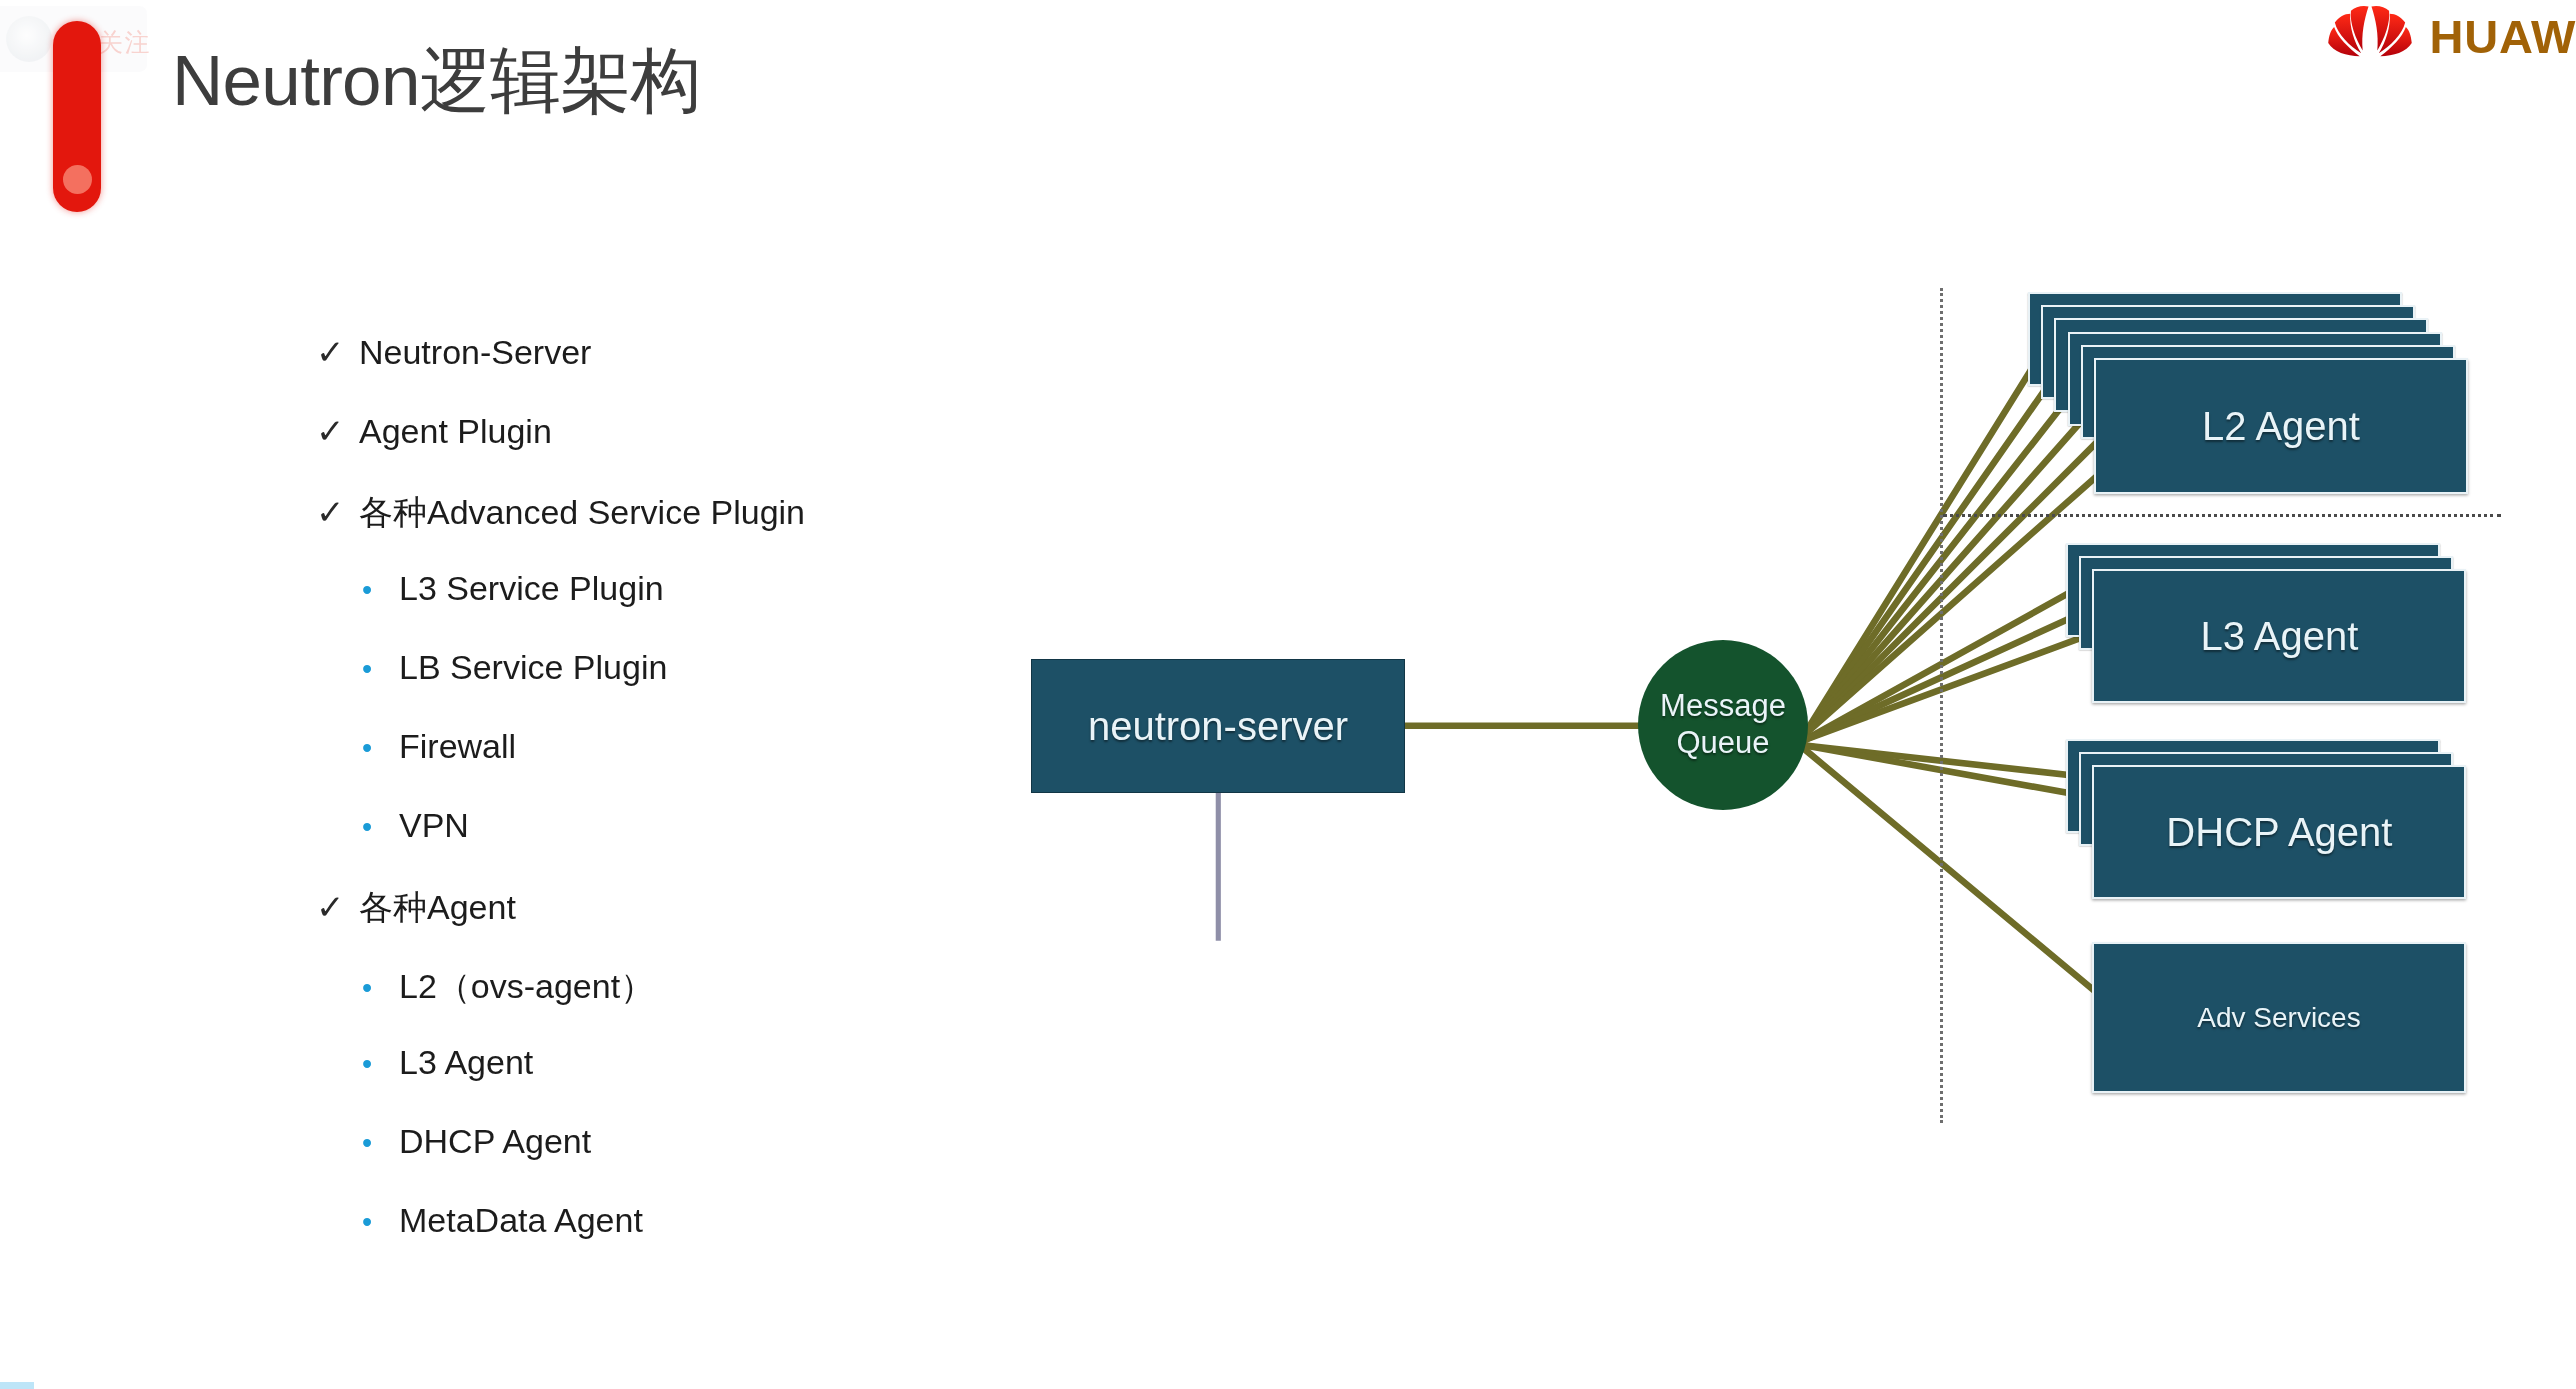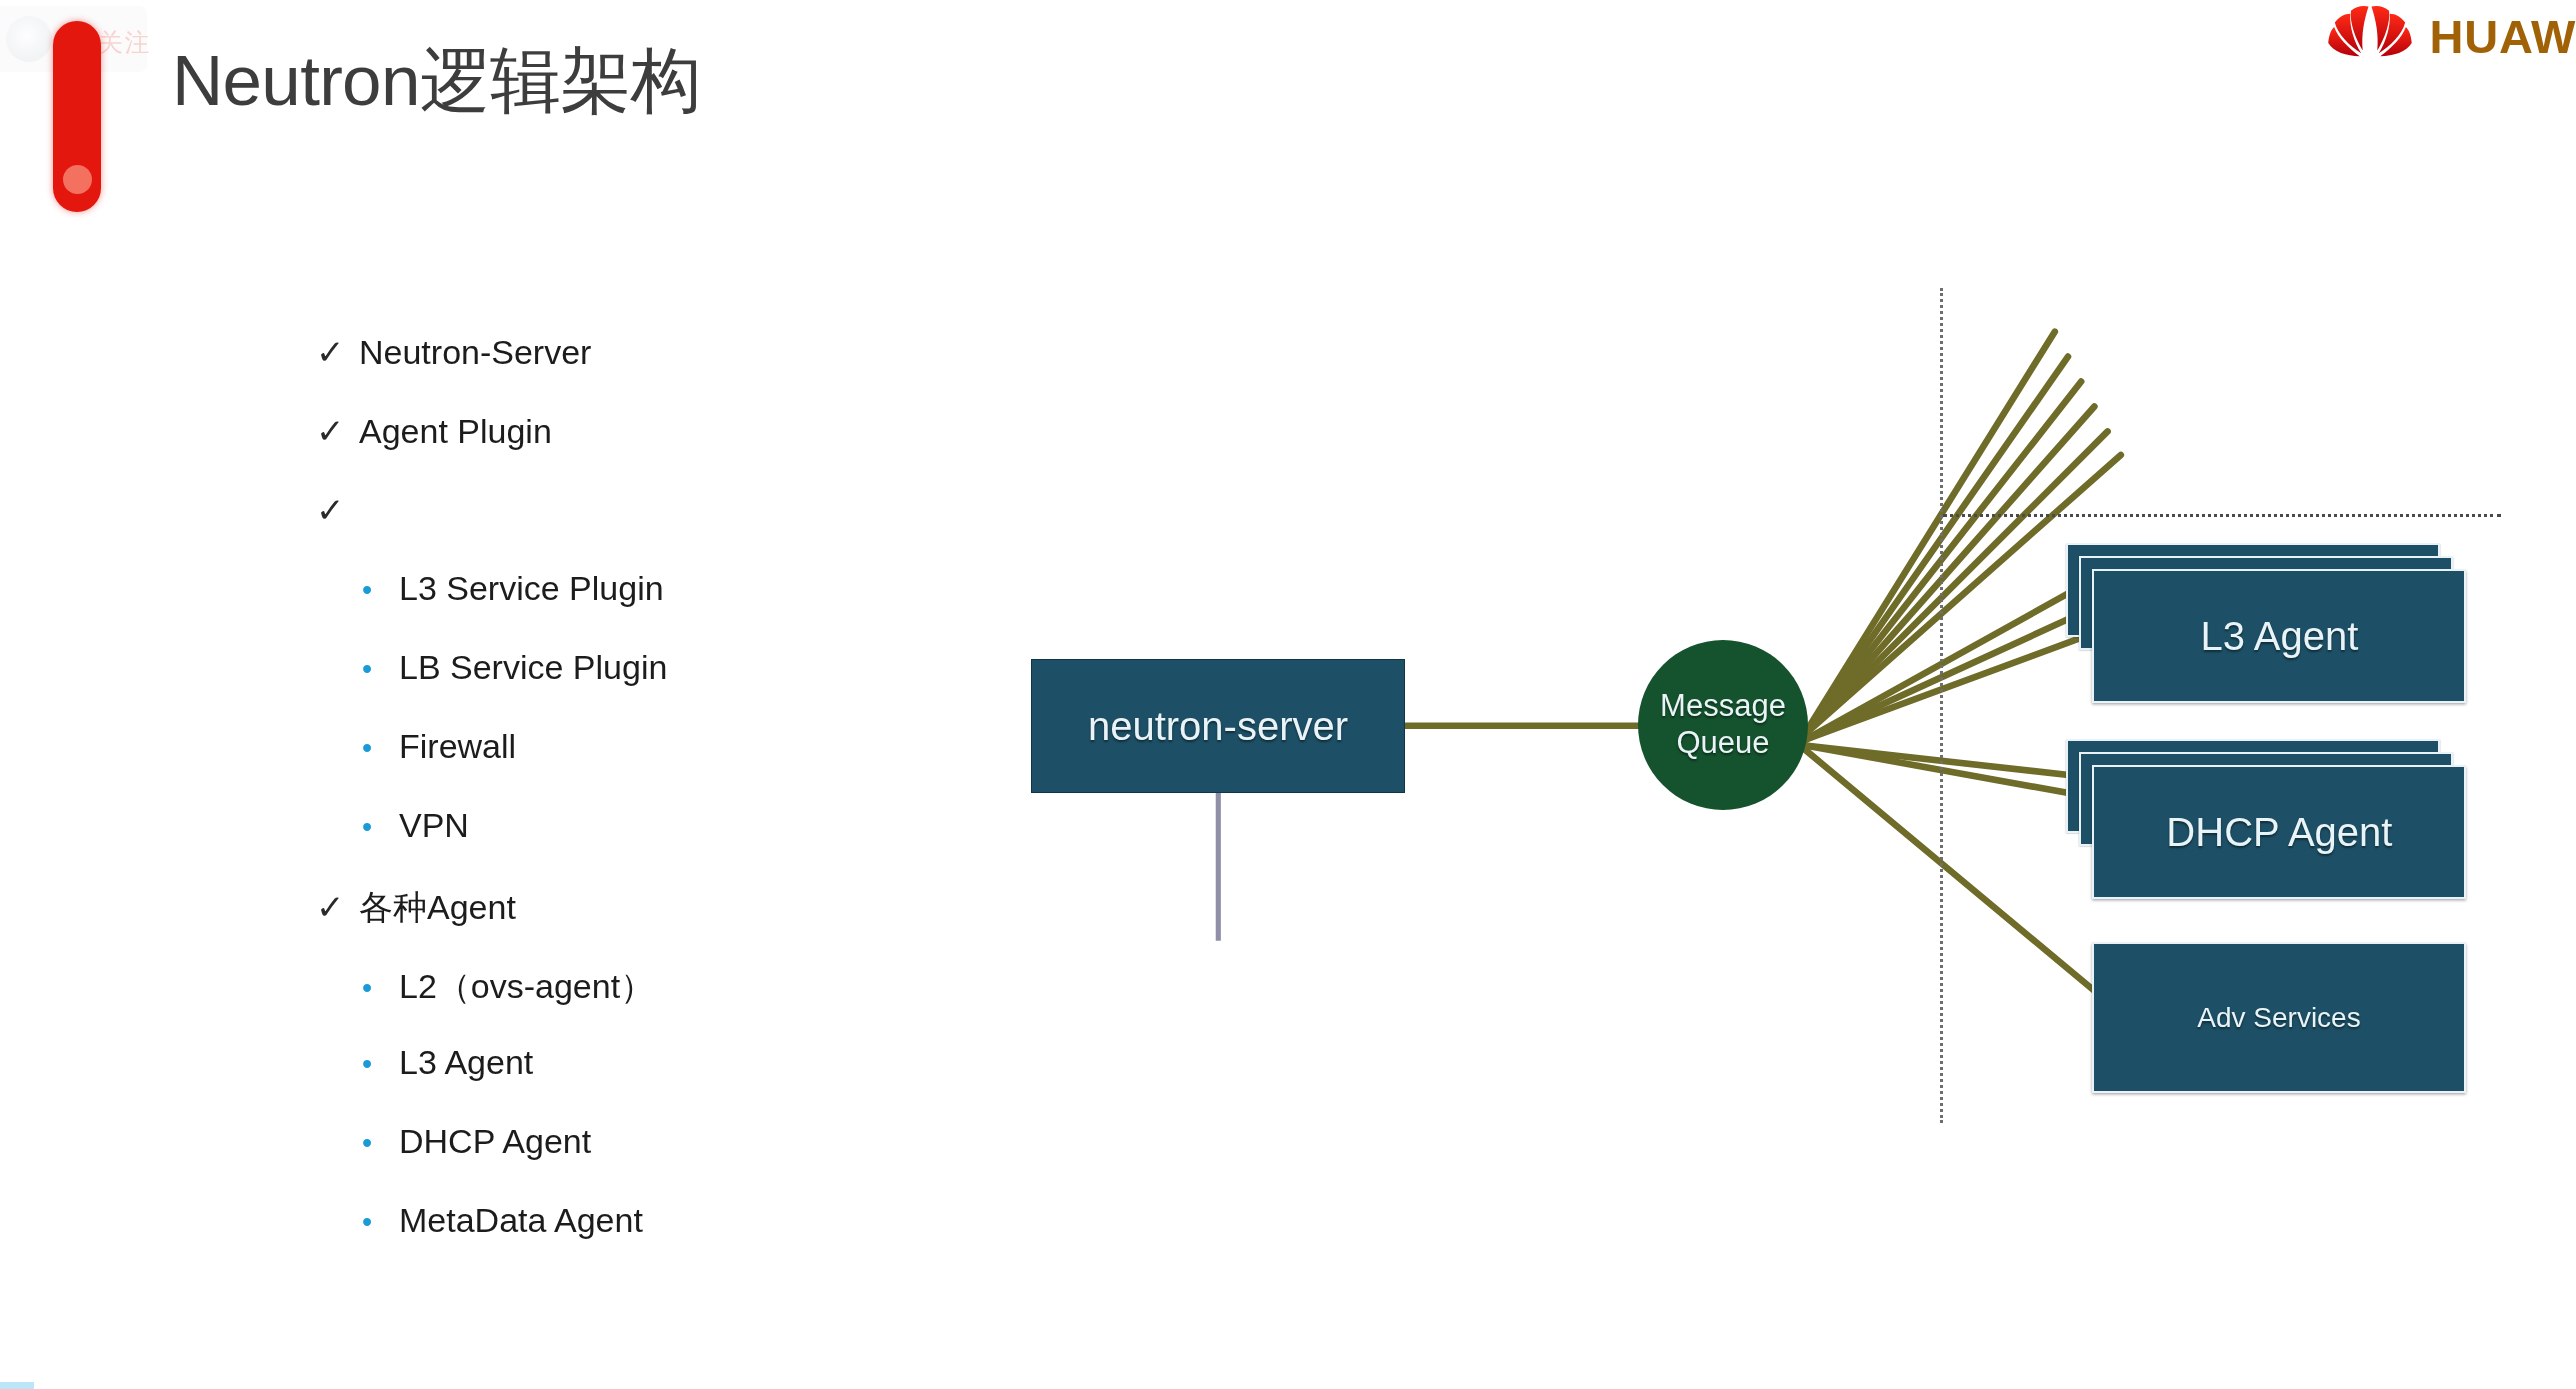--- a/index.html
+++ b/index.html
@@ -318,20 +318,21 @@
     <div class="b-row lvl1">
       <span class="b-mark">✓</span>
       <span class="b-text">Neutron-Server</span>
     </div>
     <div class="b-row lvl1">
       <span class="b-mark">✓</span>
       <span class="b-text">Agent Plugin</span>
     </div>
     <div class="b-row lvl1">
       <span class="b-mark">✓</span>
+      <span class="b-text">各种Advanced Service Plugin</span>
     </div>
     <div class="b-row lvl2">
       <span class="b-mark">•</span>
       <span class="b-text">L3 Service Plugin</span>
     </div>
     <div class="b-row lvl2">
       <span class="b-mark">•</span>
       <span class="b-text">LB Service Plugin</span>
     </div>
     <div class="b-row lvl2">
@@ -397,20 +398,30 @@
     <div class="node-box" id="neutron-server-box">
       <span>neutron-server</span>
     </div>
 
 
     <div id="message-queue">
       <span>Message</span>
       <span>Queue</span>
     </div>
 
+    <div class="stack" style="left:2028px; top:292px; width:455px; height:213px;">
+      <div class="stack-layer" style="left:0px;   top:0px;   width:374px; height:94px;"></div>
+      <div class="stack-layer" style="left:13.2px;  top:13.2px;  width:374px; height:94px;"></div>
+      <div class="stack-layer" style="left:26.4px;  top:26.4px;  width:374px; height:94px;"></div>
+      <div class="stack-layer" style="left:40px;  top:40px;  width:374px; height:94px;"></div>
+      <div class="stack-layer" style="left:53px;  top:53px;  width:374px; height:94px;"></div>
+      <div class="stack-front" style="left:66px;  top:66px;  width:374px; height:136px; font-size:40px;">
+        <span>L2 Agent</span>
+      </div>
+    </div>
 
     <div class="stack" style="left:2066px; top:543px; width:455px; height:183px;">
       <div class="stack-layer" style="left:0px;  top:0px;  width:374px; height:94px;"></div>
       <div class="stack-layer" style="left:13.2px; top:13.2px; width:374px; height:94px;"></div>
       <div class="stack-front" style="left:26.4px; top:26.4px; width:374px; height:134px; font-size:40px;">
         <span>L3 Agent</span>
       </div>
     </div>
 
     <div class="stack" style="left:2066px; top:739px; width:455px; height:183px;">

